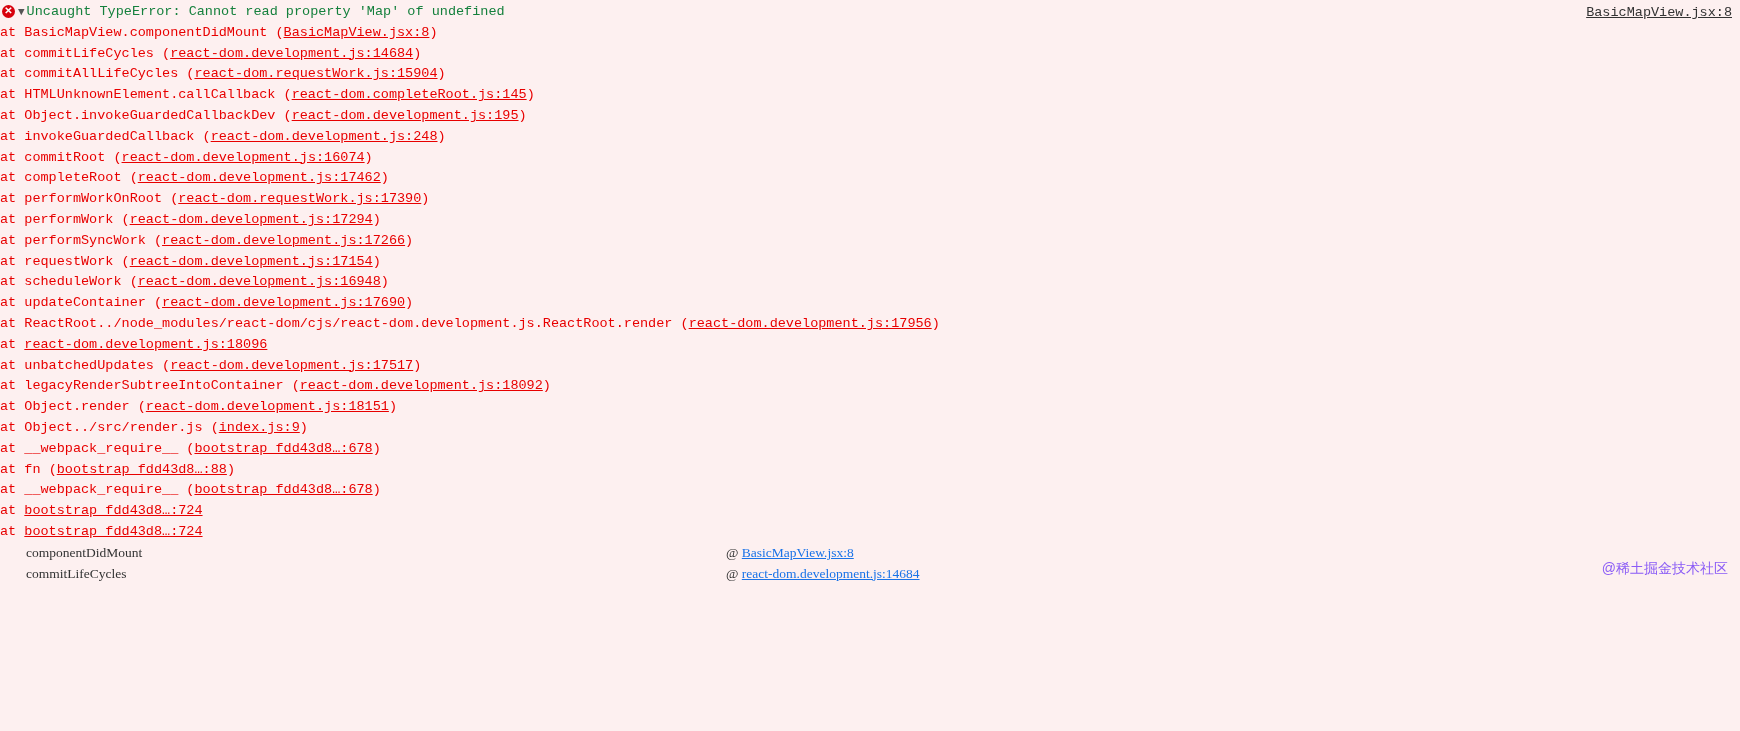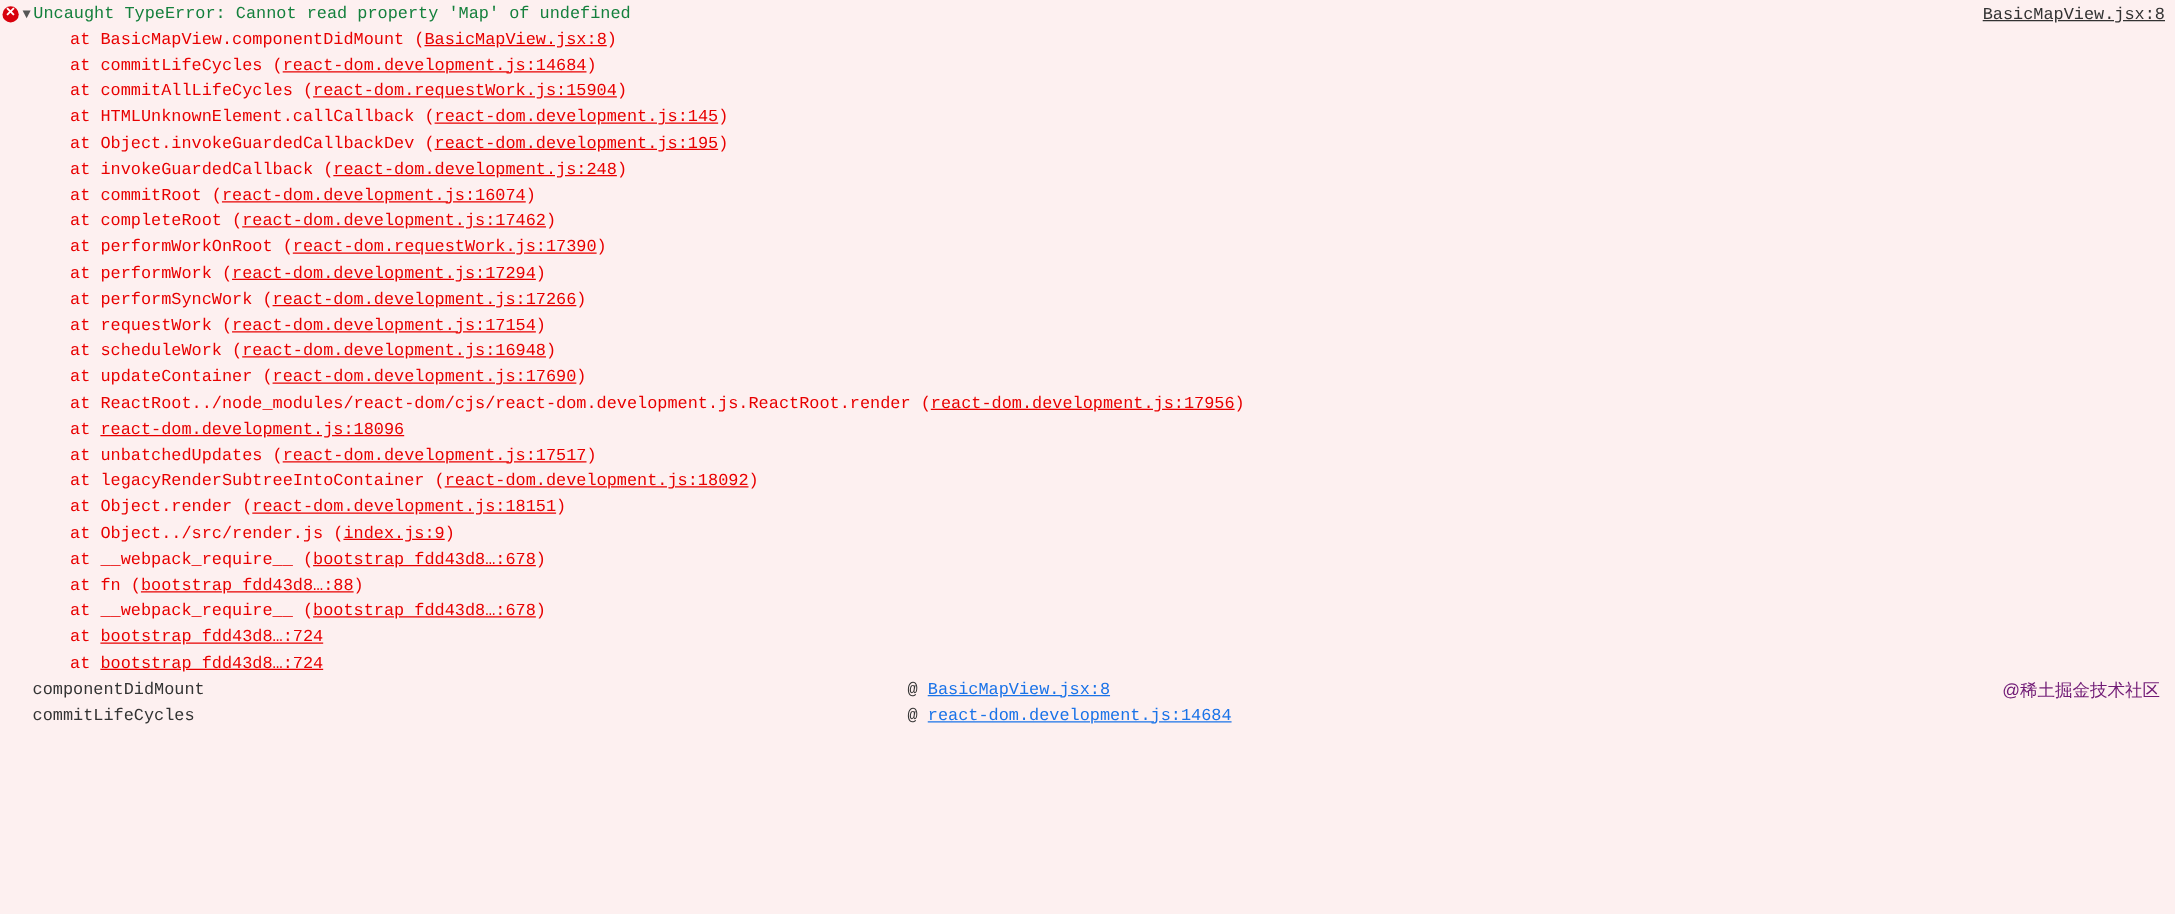--- a/index.html
+++ b/index.html
@@ -46,77 +46,77 @@
   }
   .source-link {
     position: absolute;
     right: 8px;
     top: 3px;
     color: #333;
     text-decoration: underline;
     cursor: pointer;
   }
   .stack {
-    padding-left: 56px;
   }
   .stack-line {
     color: #e80000;
     white-space: nowrap;
   }
   .stack-line .at { }
   .stack-line .fn { }
   .uline {
     text-decoration: underline;
     color: inherit;
     cursor: pointer;
   }
   .paren { color: #e80000; }
   .secondary-table {
     padding-left: 26px;
     color: #333;
   }
   .secondary-row {
     display: flex;
+    font-family: Liberation Serif, serif;
   }
   .secondary-fn {
     width: 700px;
   }
   .secondary-at {
     color: #333;
   }
   .secondary-link {
     color: #1a73e8;
     text-decoration: underline;
     cursor: pointer;
   }
   .watermark {
     position: absolute;
     right: 12px;
-    bottom: 22px;
-    color: #701a75;
+    bottom: 6px;
+    color: #8b5cf6;
     font-family: "Microsoft YaHei", sans-serif;
     font-size: 14px;
   }
 </style>
 </head>
 <body>
 
 <div class="console-row">
   <span class="error-icon">✕</span>
   <span class="disclosure">▼</span>
   <span class="err-msg">Uncaught TypeError: Cannot read property 'Map' of undefined</span>
 </div>
 
 <span class="source-link">BasicMapView.jsx:8</span>
 
 <div class="stack" id="stack-container">
     <div class="stack-line"><span class="at">at </span><span class="fn">BasicMapView.componentDidMount </span><span class="paren">(</span><span class="uline">BasicMapView.jsx:8</span><span class="paren">)</span></div>
     <div class="stack-line"><span class="at">at </span><span class="fn">commitLifeCycles </span><span class="paren">(</span><span class="uline">react-dom.development.js:14684</span><span class="paren">)</span></div>
     <div class="stack-line"><span class="at">at </span><span class="fn">commitAllLifeCycles </span><span class="paren">(</span><span class="uline">react-dom.requestWork.js:15904</span><span class="paren">)</span></div>
-    <div class="stack-line"><span class="at">at </span><span class="fn">HTMLUnknownElement.callCallback </span><span class="paren">(</span><span class="uline">react-dom.development.js:145</span><span class="paren">)</span></div>
+    <div class="stack-line"><span class="at">at </span><span class="fn">HTMLUnknownElement.callCallback </span><span class="paren">(</span><span class="uline">react-dom.completeRoot.js:145</span><span class="paren">)</span></div>
     <div class="stack-line"><span class="at">at </span><span class="fn">Object.invokeGuardedCallbackDev </span><span class="paren">(</span><span class="uline">react-dom.development.js:195</span><span class="paren">)</span></div>
     <div class="stack-line"><span class="at">at </span><span class="fn">invokeGuardedCallback </span><span class="paren">(</span><span class="uline">react-dom.development.js:248</span><span class="paren">)</span></div>
     <div class="stack-line"><span class="at">at </span><span class="fn">commitRoot </span><span class="paren">(</span><span class="uline">react-dom.development.js:16074</span><span class="paren">)</span></div>
     <div class="stack-line"><span class="at">at </span><span class="fn">completeRoot </span><span class="paren">(</span><span class="uline">react-dom.development.js:17462</span><span class="paren">)</span></div>
     <div class="stack-line"><span class="at">at </span><span class="fn">performWorkOnRoot </span><span class="paren">(</span><span class="uline">react-dom.requestWork.js:17390</span><span class="paren">)</span></div>
     <div class="stack-line"><span class="at">at </span><span class="fn">performWork </span><span class="paren">(</span><span class="uline">react-dom.development.js:17294</span><span class="paren">)</span></div>
     <div class="stack-line"><span class="at">at </span><span class="fn">performSyncWork </span><span class="paren">(</span><span class="uline">react-dom.development.js:17266</span><span class="paren">)</span></div>
     <div class="stack-line"><span class="at">at </span><span class="fn">requestWork </span><span class="paren">(</span><span class="uline">react-dom.development.js:17154</span><span class="paren">)</span></div>
     <div class="stack-line"><span class="at">at </span><span class="fn">scheduleWork </span><span class="paren">(</span><span class="uline">react-dom.development.js:16948</span><span class="paren">)</span></div>
     <div class="stack-line"><span class="at">at </span><span class="fn">updateContainer </span><span class="paren">(</span><span class="uline">react-dom.development.js:17690</span><span class="paren">)</span></div>

